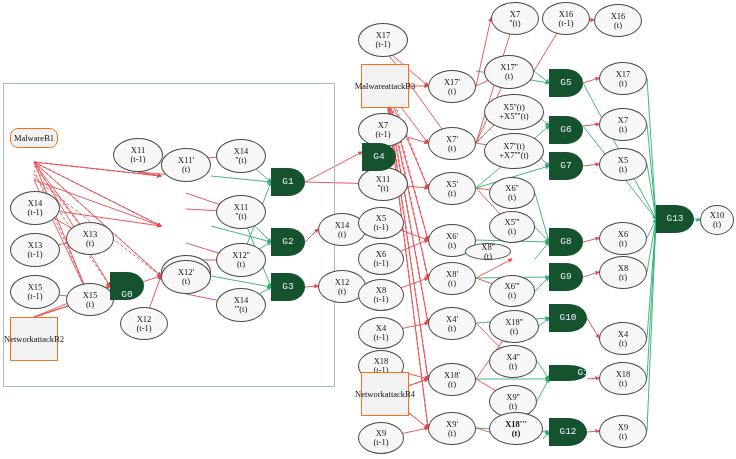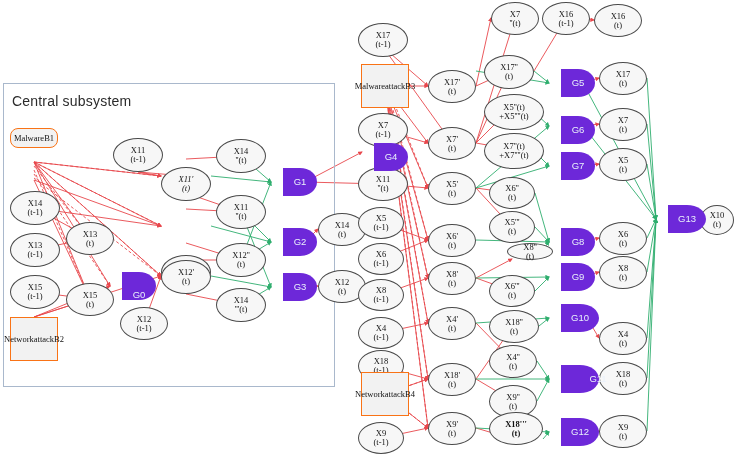--- a/index.html
+++ b/index.html
@@ -7,23 +7,23 @@
          font-family:"Liberation Serif", serif; overflow:hidden;}
   #wires{position:absolute;left:0;top:0;width:736px;height:459px;}
   .panel{position:absolute;border:1px solid #a9b8cc;background:transparent;}
   .panel-title{position:absolute;font-family:"Liberation Sans", sans-serif;
       font-size:14px;color:#2b2b2b;letter-spacing:.2px;white-space:nowrap;}
   .node{position:absolute;display:flex;align-items:center;justify-content:center;
       text-align:center;line-height:1.02;color:#111;box-sizing:border-box;}
   .ell{border:1px solid #4a4a4a;border-radius:50%;background:#f7f7f7;font-size:8.5px;}
   .ell span{display:block;}
   .box{border:1px solid #f97316;background:#f2f2f2;font-size:8.5px;}
-  .gate{background:#6d28d9;color:#eaf1fb;font-family:Liberation Sans, sans-serif;
+  .gate{background:#14532d;color:#eaf1fb;font-family:Liberation Mono, monospace;
       font-size:9.5px;border-top-right-radius:50% 50%;border-bottom-right-radius:50% 50%;
-      border:none;margin-left:12px;}
+      border:none;}
   .lbl{pointer-events:none;}
 </style>
 </head>
 <body>
 
 <div id="stage">
 
   <svg id="wires">
       <defs>
         <marker id="ar" markerWidth="5" markerHeight="5" refX="4" refY="2.5" orient="auto">
@@ -155,21 +155,20 @@
       <line x1="647" y1="272" x2="656" y2="219" stroke="#2fae6e" stroke-width="0.9" marker-end="url(#ag)"></line>
       <line x1="647" y1="338" x2="656" y2="219" stroke="#2fae6e" stroke-width="0.9" marker-end="url(#ag)"></line>
       <line x1="647" y1="378" x2="656" y2="219" stroke="#2fae6e" stroke-width="0.9" marker-end="url(#ag)"></line>
       <line x1="647" y1="431" x2="656" y2="219" stroke="#2fae6e" stroke-width="0.9" marker-end="url(#ag)"></line>
       <line x1="583" y1="83" x2="656" y2="219" stroke="#2fae6e" stroke-width="0.9" marker-end="url(#ag)"></line>
       <line x1="583" y1="126" x2="656" y2="219" stroke="#2fae6e" stroke-width="0.9" marker-end="url(#ag)"></line>
       <line x1="694" y1="219" x2="700" y2="220" stroke="#2fae6e" stroke-width="0.9" marker-end="url(#ag)"></line>
     </svg>
 
   <div class="panel" id="panelBox" style="left: 3px; top: 83px; width: 330px; height: 302px;"></div>
-  <div class="panel-title" id="panelTitle" style="left: 12px; top: 93px;">Central subsystem</div>
 
   <div id="nodeLayer">
       <div class="node ell" style="left: 113px; top: 138px; width: 50px; height: 34px;">
         <div class="lbl">
           <span>X11</span>
           <span>(t-1)</span>
         </div>
       </div>
       <div class="node ell" style="left: 10px; top: 191px; width: 50px; height: 34px;">
         <div class="lbl">
@@ -200,21 +199,21 @@
           <span>X15</span>
           <span>(t)</span>
         </div>
       </div>
       <div class="node ell" style="left: 120px; top: 307px; width: 48px; height: 33px;">
         <div class="lbl">
           <span>X12</span>
           <span>(t-1)</span>
         </div>
       </div>
-      <div class="node ell" style="left: 161px; top: 167px; width: 50px; height: 34px; font-style: italic;">
+      <div class="node ell" style="left: 161px; top: 148px; width: 50px; height: 34px;">
         <div class="lbl">
           <span>X11'</span>
           <span>(t)</span>
         </div>
       </div>
       <div class="node ell" style="left: 161px; top: 209px; width: 50px; height: 34px; margin-top: 46px;">
         <div class="lbl">
           <span>X14'</span>
           <span>(t)</span>
         </div>
@@ -404,21 +403,21 @@
           <span>X6''</span>
           <span>(t)</span>
         </div>
       </div>
       <div class="node ell" style="left: 489px; top: 211px; width: 46px; height: 32px;">
         <div class="lbl">
           <span>X5'''</span>
           <span>(t)</span>
         </div>
       </div>
-      <div class="node ell" style="left: 507px; top: 243px; width: 46px; height: 17px;">
+      <div class="node ell" style="left: 465px; top: 243px; width: 46px; height: 17px;">
         <div class="lbl">
           <span>X8''</span>
           <span>(t)</span>
         </div>
       </div>
       <div class="node ell" style="left: 489px; top: 275px; width: 46px; height: 32px;">
         <div class="lbl">
           <span>X6'''</span>
           <span>(t)</span>
         </div>
@@ -539,21 +538,21 @@
       </div>
       <div class="node gate" style="left: 549px; top: 228px; width: 34px; height: 28px;">
         <span>G8</span>
       </div>
       <div class="node gate" style="left: 549px; top: 263px; width: 34px; height: 28px;">
         <span>G9</span>
       </div>
       <div class="node gate" style="left: 549px; top: 304px; width: 38px; height: 28px;">
         <span>G10</span>
       </div>
-      <div class="node gate" style="left: 549px; top: 365px; width: 38px; height: 28px; padding-left: 36px;">
+      <div class="node gate" style="left: 549px; top: 365px; width: 38px; height: 16px; padding-left: 36px;">
         <span>G11</span>
       </div>
       <div class="node gate" style="left: 549px; top: 418px; width: 38px; height: 28px;">
         <span>G12</span>
       </div>
       <div class="node gate" style="left: 656px; top: 205px; width: 38px; height: 28px;">
         <span>G13</span>
       </div>
     </div>
 

